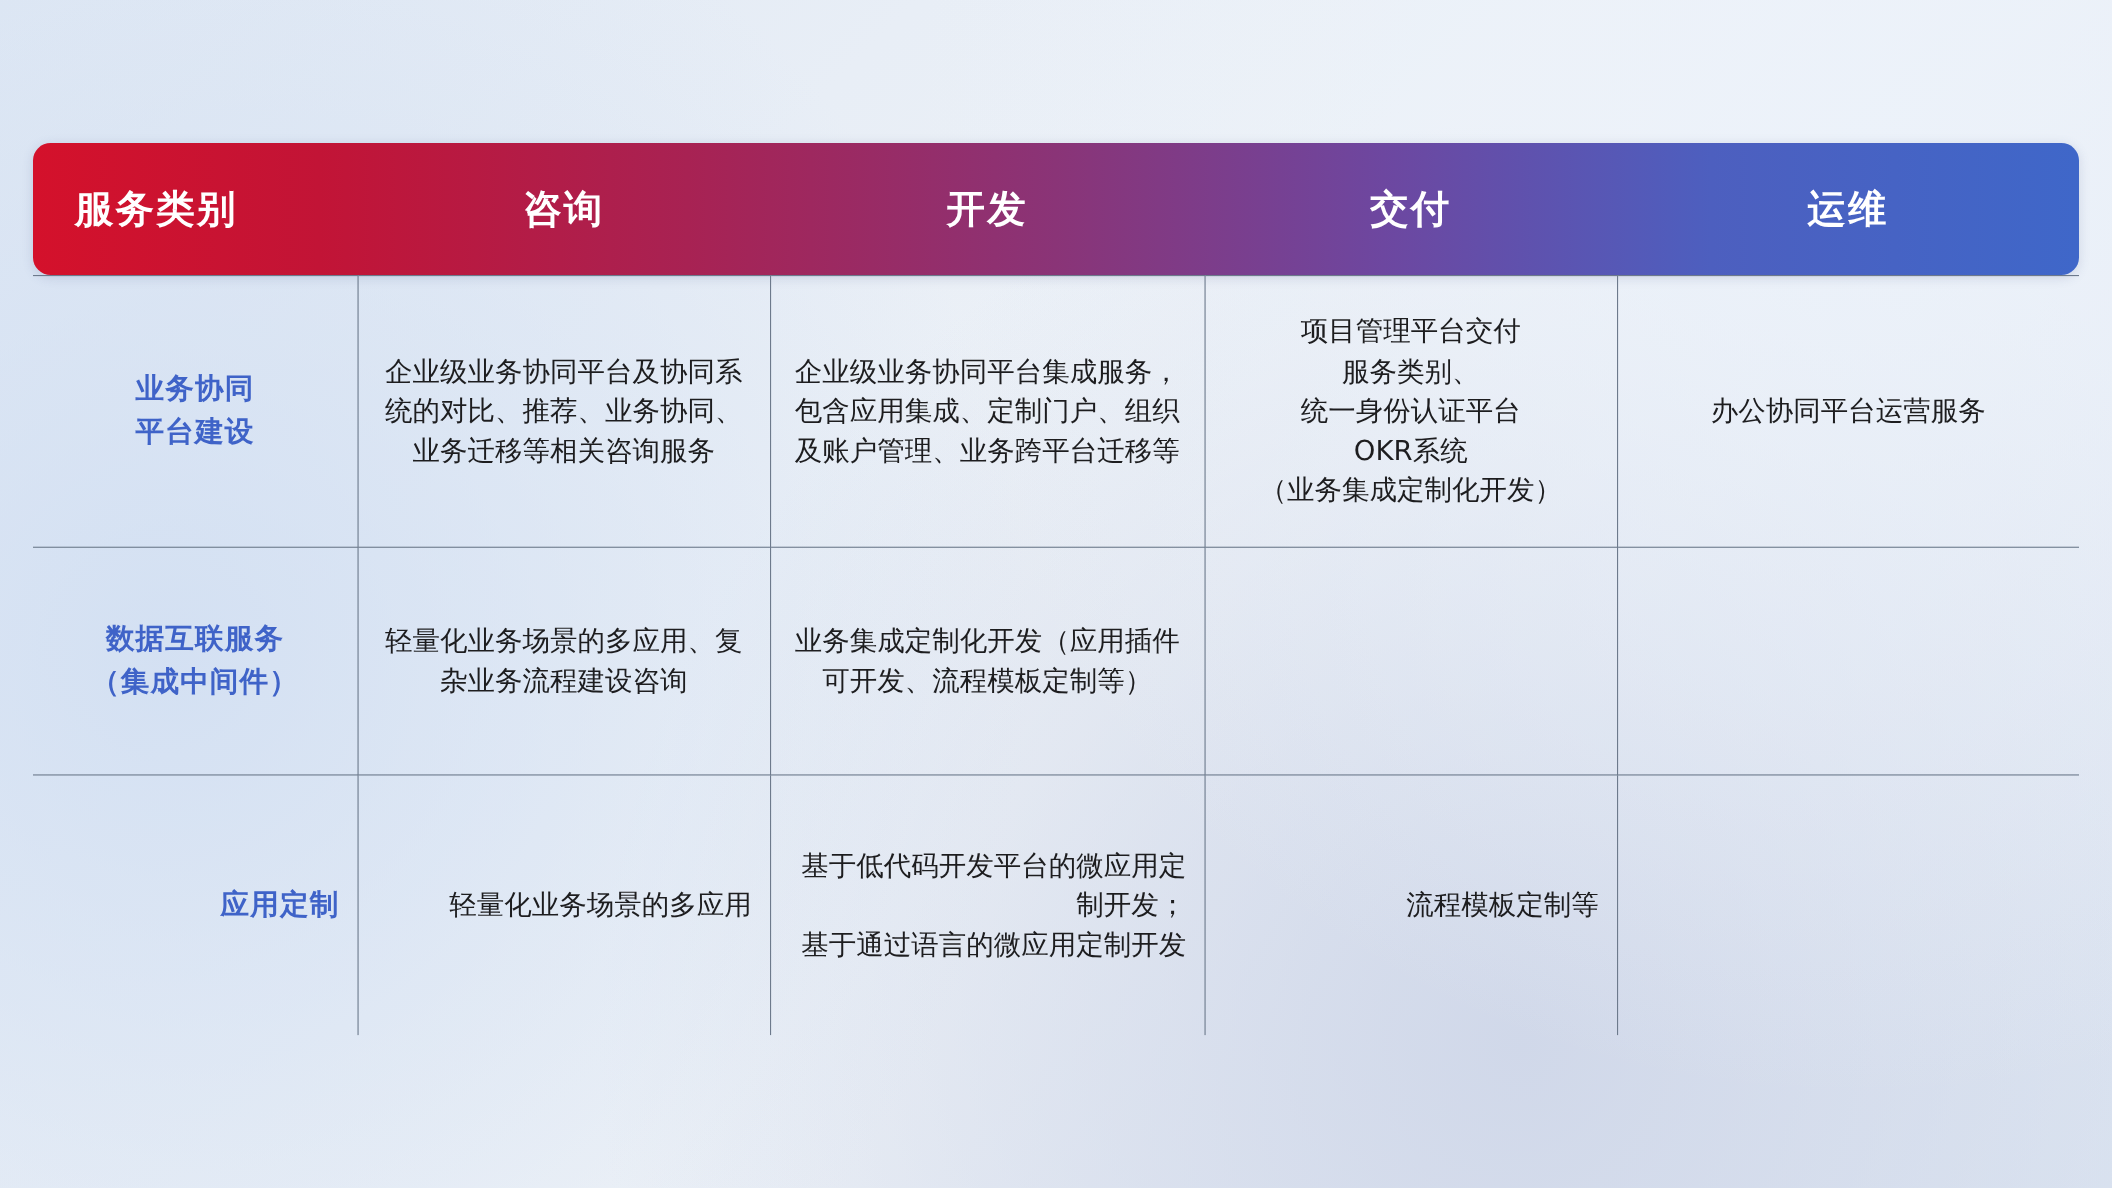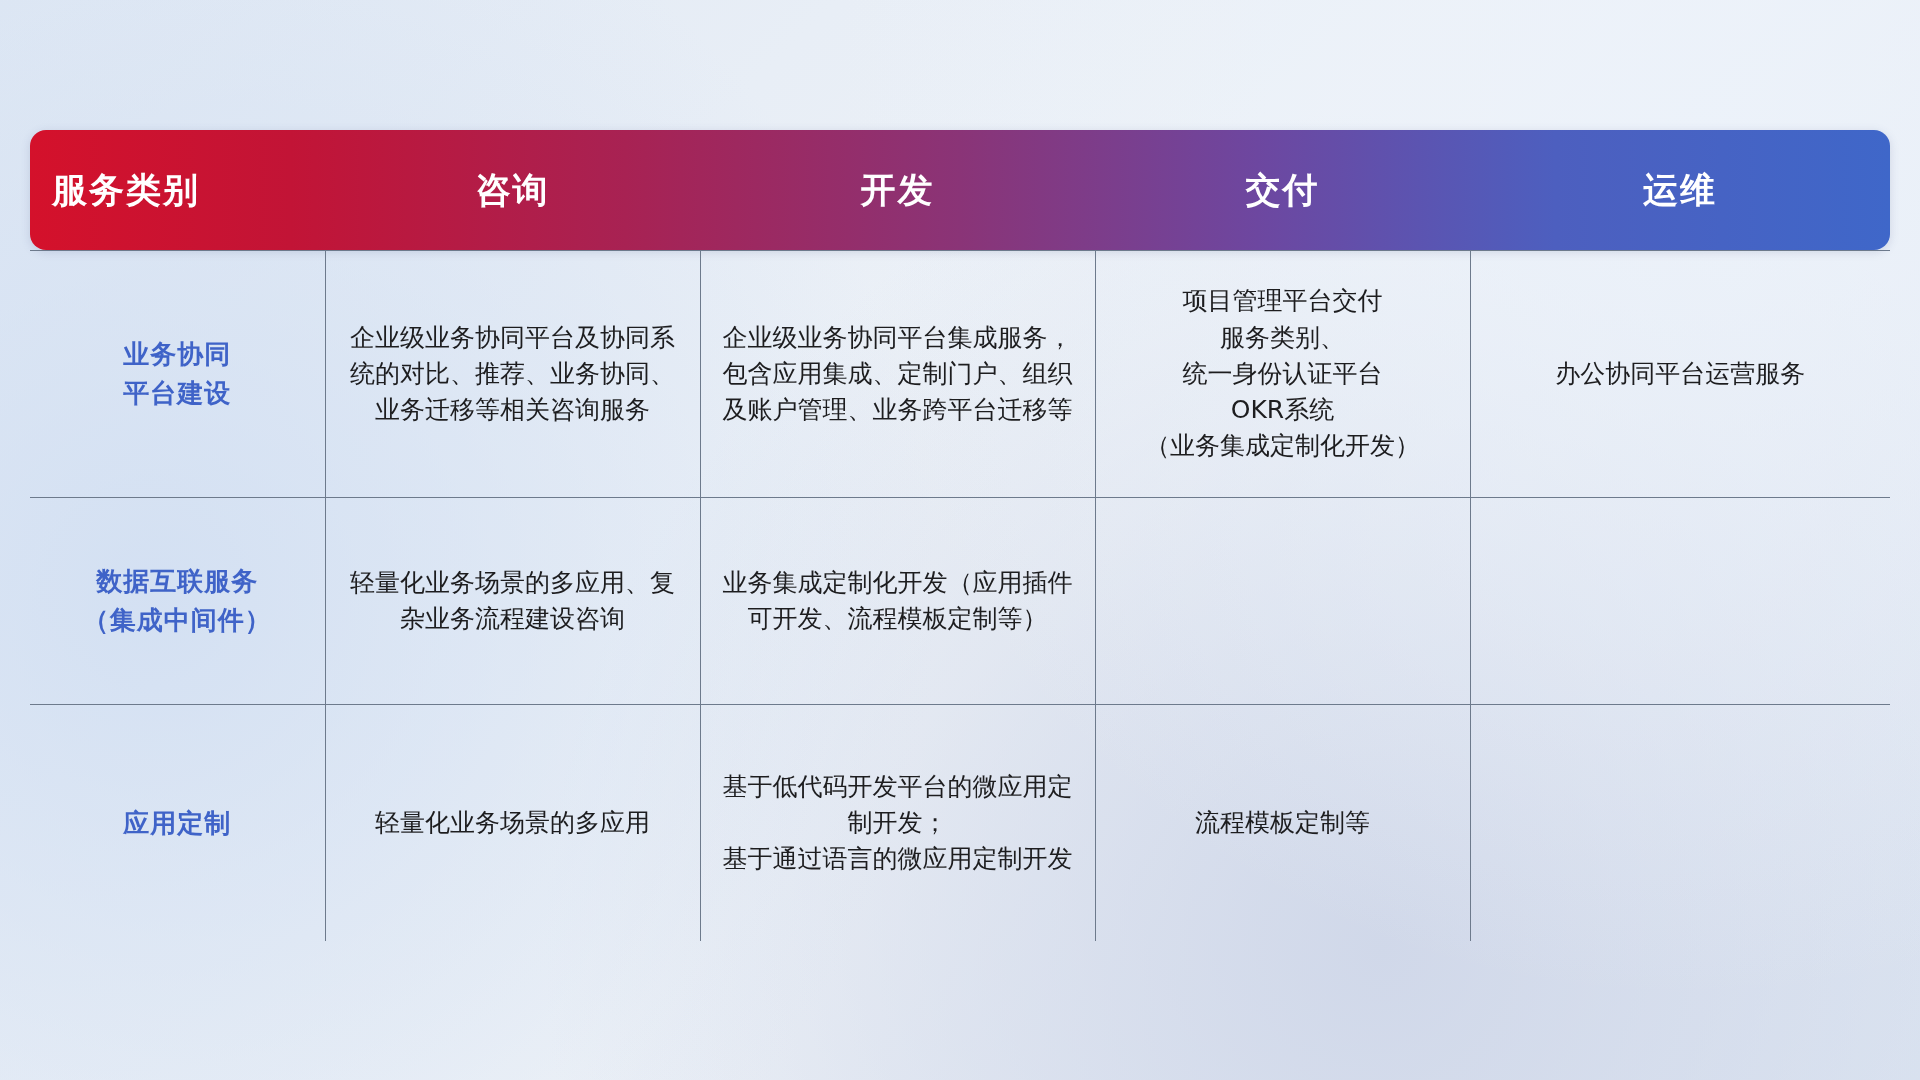--- a/index.html
+++ b/index.html
@@ -66,21 +66,21 @@
     position: relative;
     z-index: 2;
     color: #ffffff;
     font-size: 35px;
     font-weight: bold;
     letter-spacing: 2px;
     display: block;
   }
   thead th.col-cat .hdr-text {
     text-align: left;
-    padding-left: 22px;
+    padding-left: 38px;
   }
 
   
   tbody td {
     border: 1px solid #6d7a8c;
     vertical-align: middle;
     text-align: center;
     color: #1d1d1f;
     font-size: 25px;
     line-height: 1.45;
@@ -88,20 +88,21 @@
     background: transparent;
   }
   tbody tr td:first-child {
     border-left: none;
   }
   tbody tr td:last-child {
     border-right: none;
   }
   tbody tr:last-child td {
     border-bottom: none;
+    text-align: right;
   }
 
   td.cat-cell {
     color: #3f63c8;
     font-weight: bold;
     font-size: 26px;
     line-height: 1.5;
     letter-spacing: 1px;
   }
 

